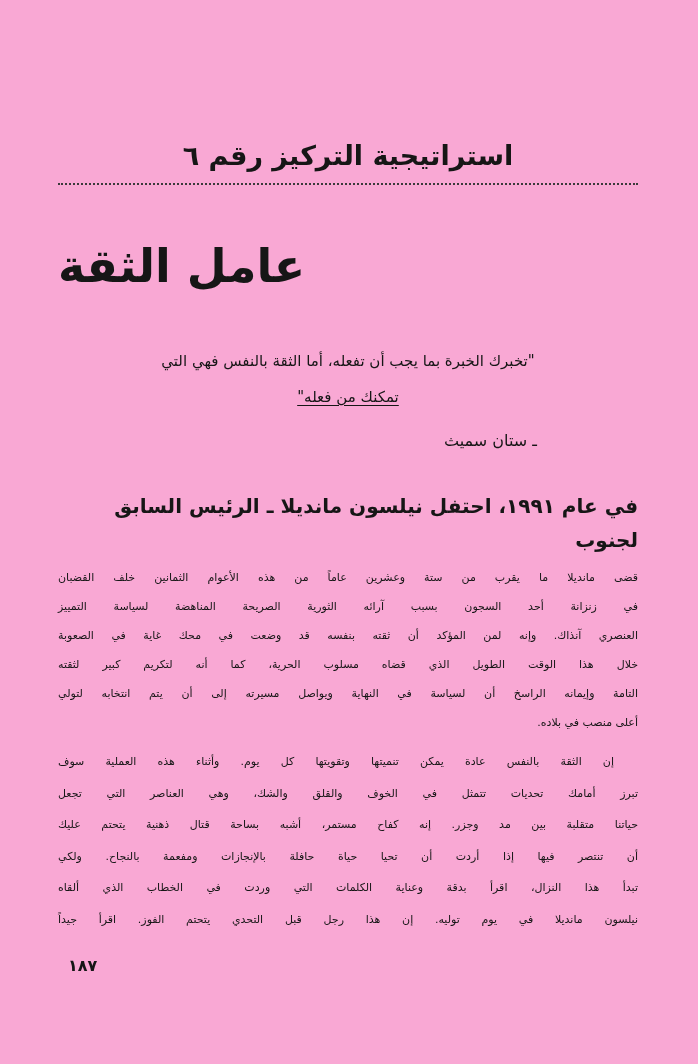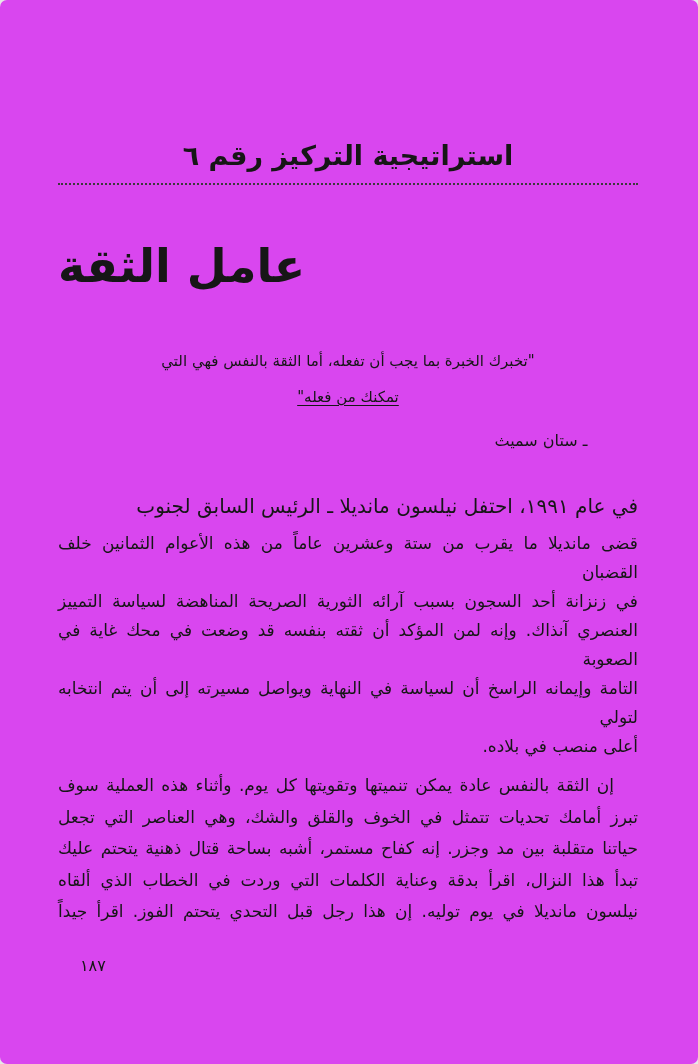--- a/index.html
+++ b/index.html
@@ -6,24 +6,23 @@
   html, body { background: #e8e8e8; }
   body {
     font-family: "DejaVu Sans", sans-serif;
     color: #161616;
   }
   .page {
     position: relative;
     width: 698px;
     height: 1064px;
     margin: 0 auto;
-    background: #d946ef;
+    background: #f9a8d4;
     direction: rtl;
     overflow: hidden;
-    border-radius: 7px;
   }
   .content {
     position: absolute;
     top: 0; bottom: 0;
     left: 58px; right: 60px;
   }
   .chapter-title {
     margin-top: 136px;
     text-align: center;
     font-size: 27px;
@@ -42,55 +41,55 @@
     text-align: left;
     font-size: 46px;
     font-weight: bold;
     line-height: 62px;
   }
   .quote { text-align: center; font-size: 15px; }
   .quote-line-1 { margin-top: 52px; line-height: 24px; }
   .quote-line-2 { margin-top: 12px; line-height: 24px; text-decoration: underline; text-underline-offset: 3px; }
   .attribution {
     margin-top: 20px;
-    text-align: center;
+    text-align: left;
     direction: rtl;
     padding-left: 386px;
     font-size: 16px;
     font-weight: 500;
     line-height: 24px;
     white-space: nowrap;
   }
   .lead {
     margin-top: 36px;
     font-size: 20px;
-    font-weight: normal;
+    font-weight: bold;
     line-height: 34px;
     text-align: right;
   }
-  .para { font-size: 17px; }
+  .para { font-size: 11px; }
   .para-1 { margin-top: 6px; }
   .para-2 { margin-top: 9px; }
   .para .line {
     line-height: 29px;
     text-align: justify;
     text-align-last: justify;
   }
   .para-2 .line { line-height: 31.5px; }
   .line.last-short {
     text-align: left;
     text-align-last: right;
   }
   .line.first-indent { padding-right: 24px; }
   .page-number {
     position: absolute;
     top: 956px;
-    left: 80px;
+    left: 68px;
     font-size: 16px;
-    font-weight: normal;
+    font-weight: bold;
     direction: rtl;
   }
 </style>
 </head>
 <body>
 
 <div class="page">
   <div class="content">
 
     <div class="chapter-title">استراتيجية التركيز رقم ٦</div>
@@ -106,28 +105,30 @@
     <div class="attribution">ـ ستان سميث</div>
 
     <div class="lead">
       <div class="lead-line">في عام ١٩٩١، احتفل نيلسون مانديلا ـ الرئيس السابق لجنوب</div>
     </div>
 
     <div class="para para-1">
       <div class="line">قضى مانديلا ما يقرب من ستة وعشرين عاماً من هذه الأعوام الثمانين خلف القضبان</div>
       <div class="line">في زنزانة أحد السجون بسبب آرائه الثورية الصريحة المناهضة لسياسة التمييز</div>
       <div class="line">العنصري آنذاك. وإنه لمن المؤكد أن ثقته بنفسه قد وضعت في محك غاية في الصعوبة</div>
+      <div class="line">خلال هذا الوقت الطويل الذي قضاه مسلوب الحرية، كما أنه لتكريم كبير لثقته</div>
       <div class="line">التامة وإيمانه الراسخ أن لسياسة في النهاية ويواصل مسيرته إلى أن يتم انتخابه لتولي</div>
       <div class="line last-short">أعلى منصب في بلاده.</div>
     </div>
 
     <div class="para para-2">
       <div class="line first-indent">إن الثقة بالنفس عادة يمكن تنميتها وتقويتها كل يوم. وأثناء هذه العملية سوف</div>
       <div class="line">تبرز أمامك تحديات تتمثل في الخوف والقلق والشك، وهي العناصر التي تجعل</div>
       <div class="line">حياتنا متقلبة بين مد وجزر. إنه كفاح مستمر، أشبه بساحة قتال ذهنية يتحتم عليك</div>
+      <div class="line">أن تنتصر فيها إذا أردت أن تحيا حياة حافلة بالإنجازات ومفعمة بالنجاح. ولكي</div>
       <div class="line">تبدأ هذا النزال، اقرأ بدقة وعناية الكلمات التي وردت في الخطاب الذي ألقاه</div>
       <div class="line">نيلسون مانديلا في يوم توليه. إن هذا رجل قبل التحدي يتحتم الفوز. اقرأ جيداً</div>
     </div>
 
   </div>
 
   <div class="page-number">١٨٧</div>
 </div>
 
 </body></html>

